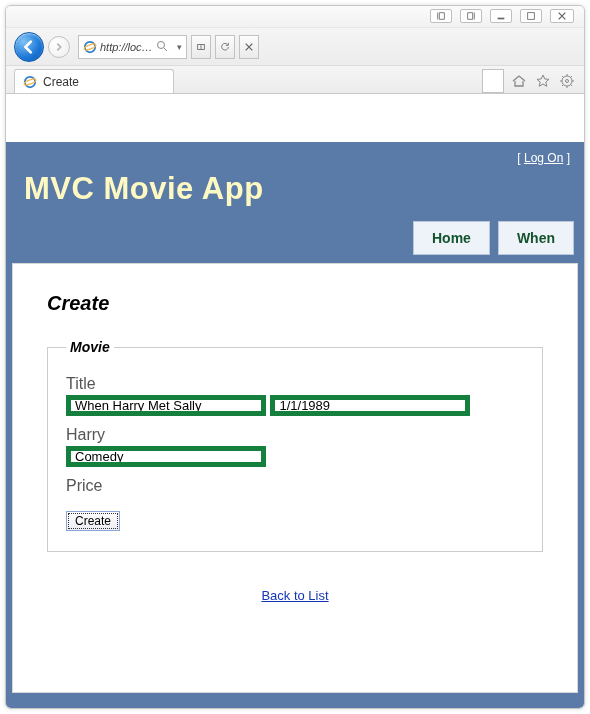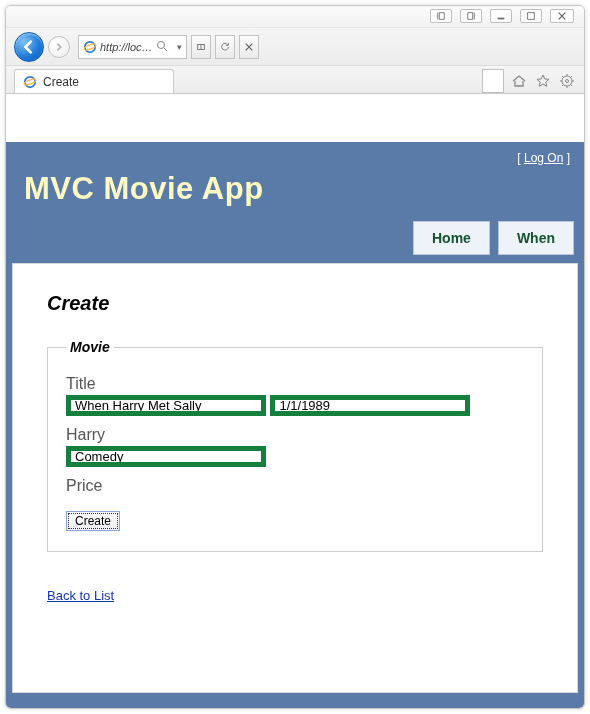--- a/index.html
+++ b/index.html
@@ -238,21 +238,21 @@
     }
 
     .backlink {
       display: inline-block;
       margin-top: 16px;
       color: #1435b6;
       font-size: 13px;
       text-decoration: underline;
     }
 
-    .page .backlink-wrap { margin-top: 20px; }
+    .page .backlink-wrap { margin-top: 20px; text-align: center; }
   </style>
 </head>
 <body>
 
 <div class="window">
 
   <div class="titlebar-controls">
     <div class="tb-btn">
       <svg viewBox="0 0 12 12">
           <path d="M2 2v8M4 2h6v8H4z" stroke="#666" fill="none" stroke-width="1"></path>

